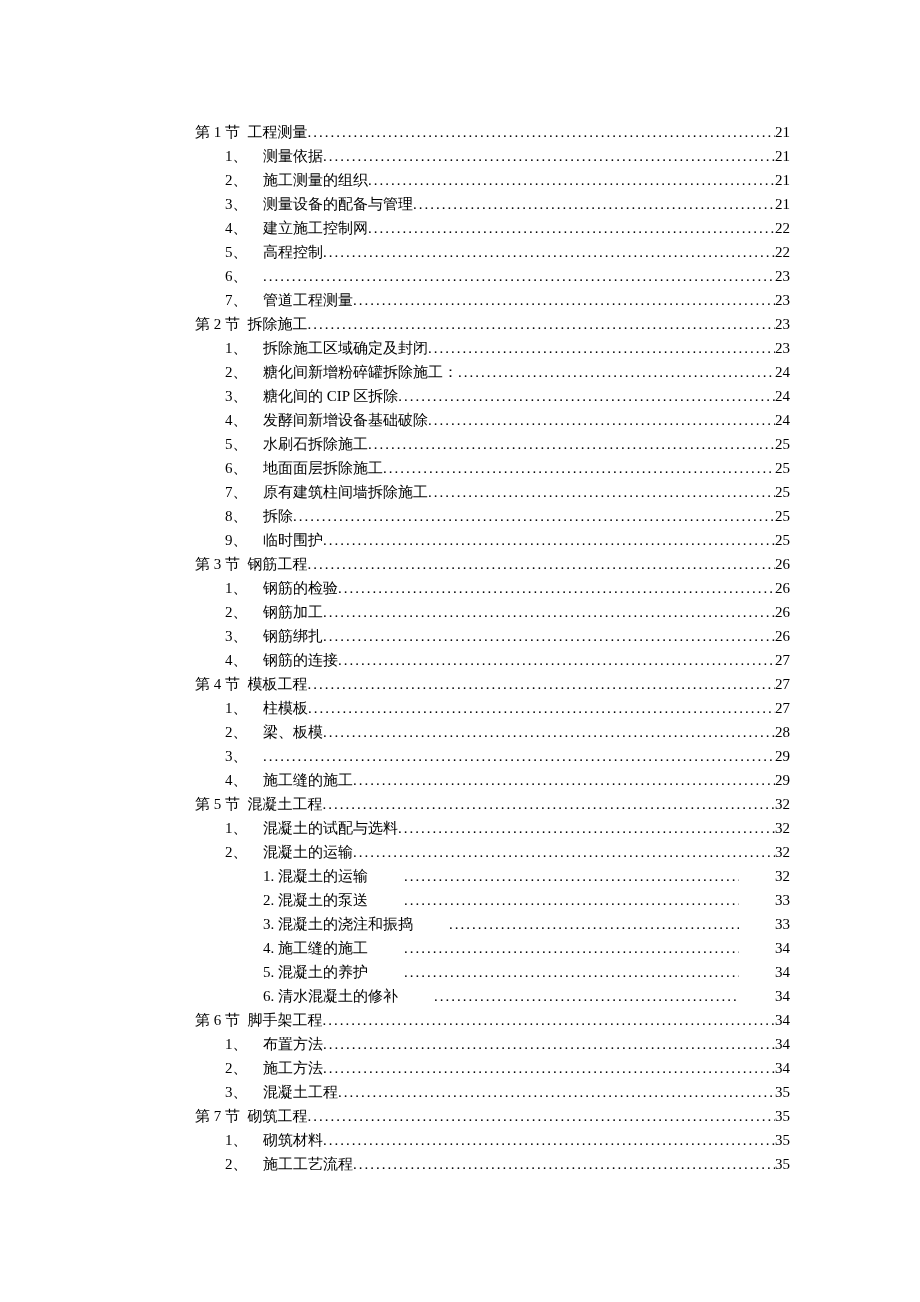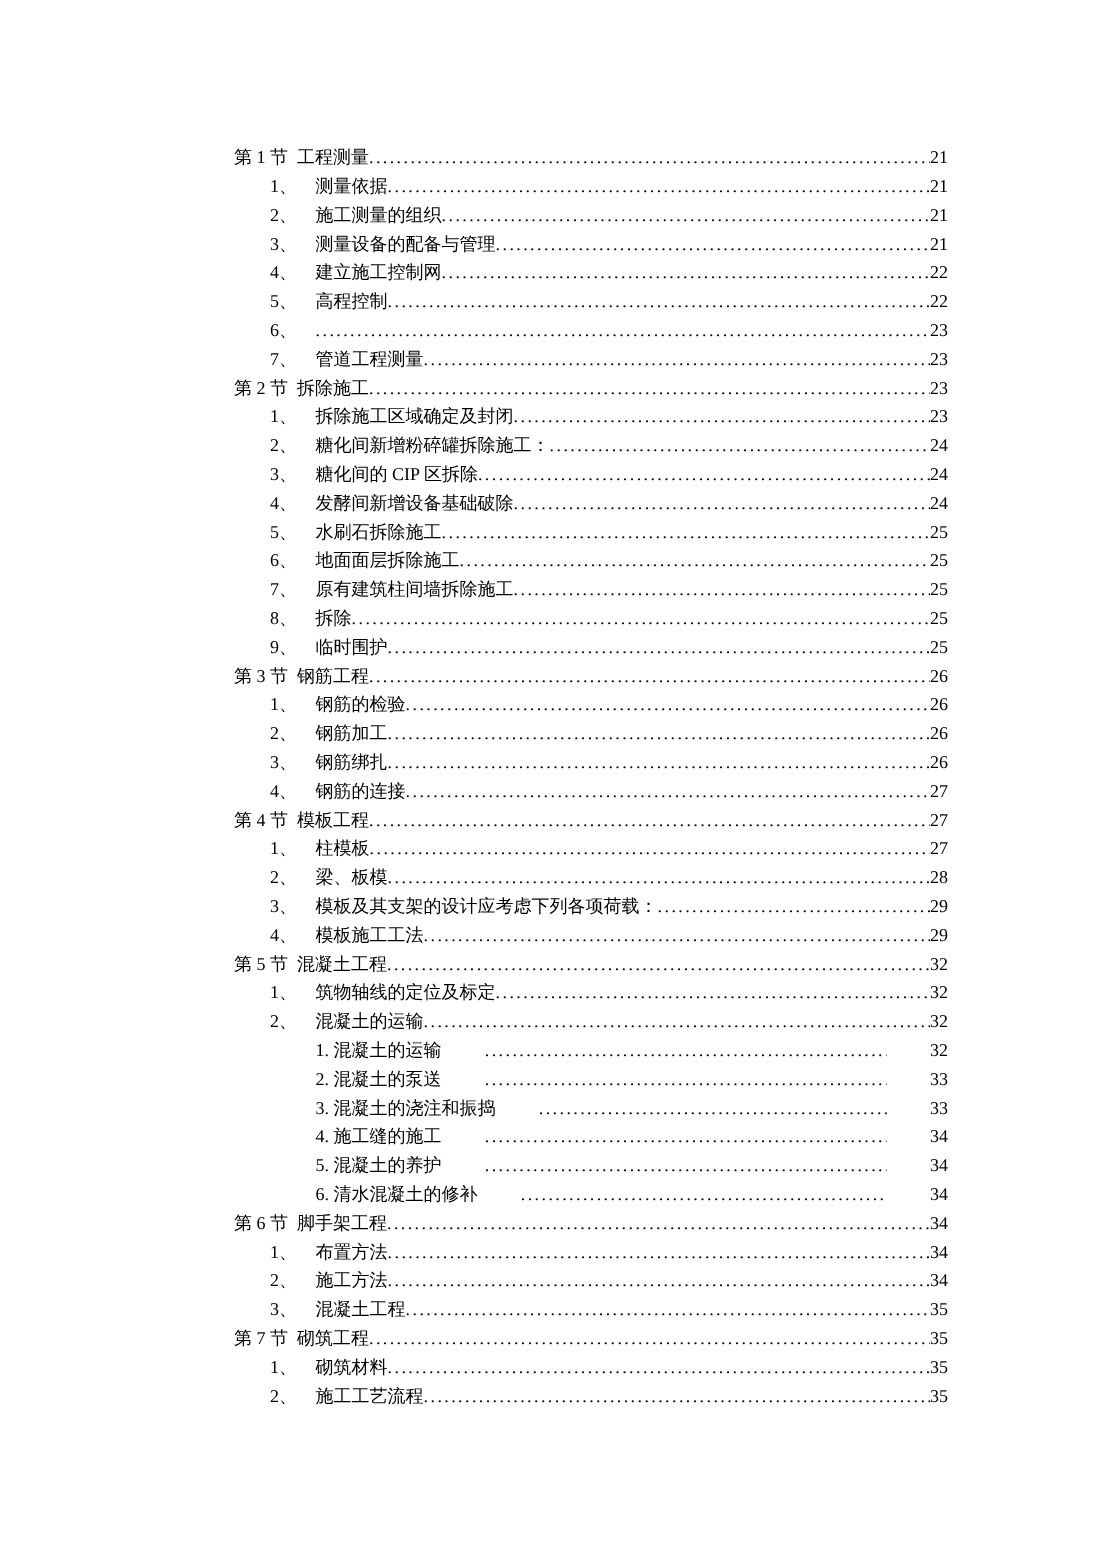--- a/index.html
+++ b/index.html
@@ -204,40 +204,39 @@
       <span class="page">27</span>
     </div>
     <div class="toc-line indent-1">
       <span class="item-label">2、</span>
       <span class="title">梁、板模</span>
       <span class="dots"></span>
       <span class="page">28</span>
     </div>
     <div class="toc-line indent-1">
       <span class="item-label">3、</span>
-      <span class="title">模板及其支架的设计应考虑下列各项荷载：</span>
       <span class="dots"></span>
       <span class="page">29</span>
     </div>
     <div class="toc-line indent-1">
       <span class="item-label">4、</span>
-      <span class="title">模板施工工法</span>
+      <span class="title">施工缝的施工</span>
       <span class="dots"></span>
       <span class="page">29</span>
     </div>
     <div class="toc-line indent-0">
       <span class="section-label">第 5 节</span>
       <span>&nbsp;&nbsp;</span>
       <span class="title">混凝土工程</span>
       <span class="dots"></span>
       <span class="page">32</span>
     </div>
     <div class="toc-line indent-1">
       <span class="item-label">1、</span>
-      <span class="title">筑物轴线的定位及标定</span>
+      <span class="title">混凝土的试配与选料</span>
       <span class="dots"></span>
       <span class="page">32</span>
     </div>
     <div class="toc-line indent-1">
       <span class="item-label">2、</span>
       <span class="title">混凝土的运输</span>
       <span class="dots"></span>
       <span class="page">32</span>
     </div>
     <div class="toc-line indent-2">

